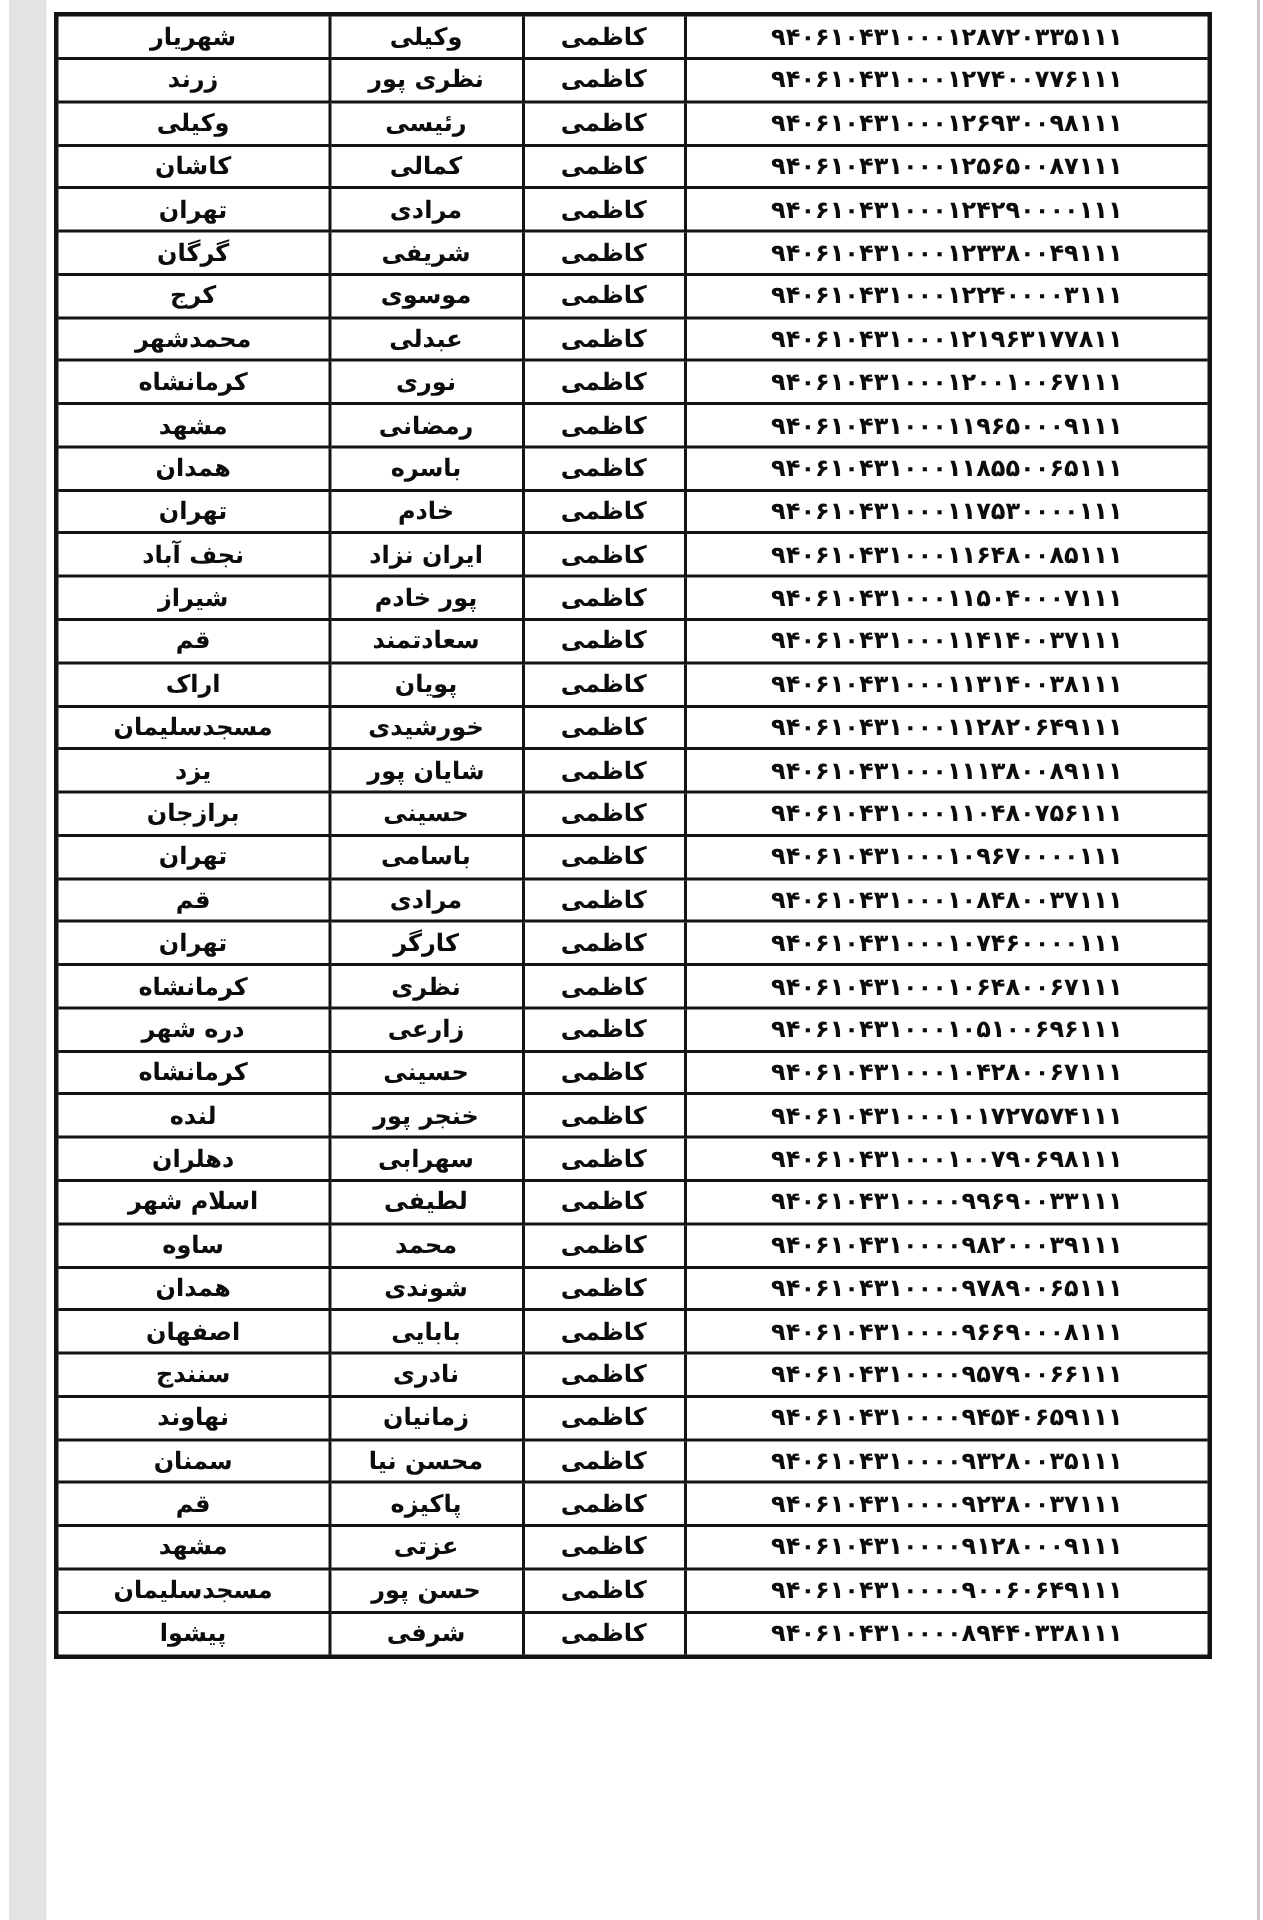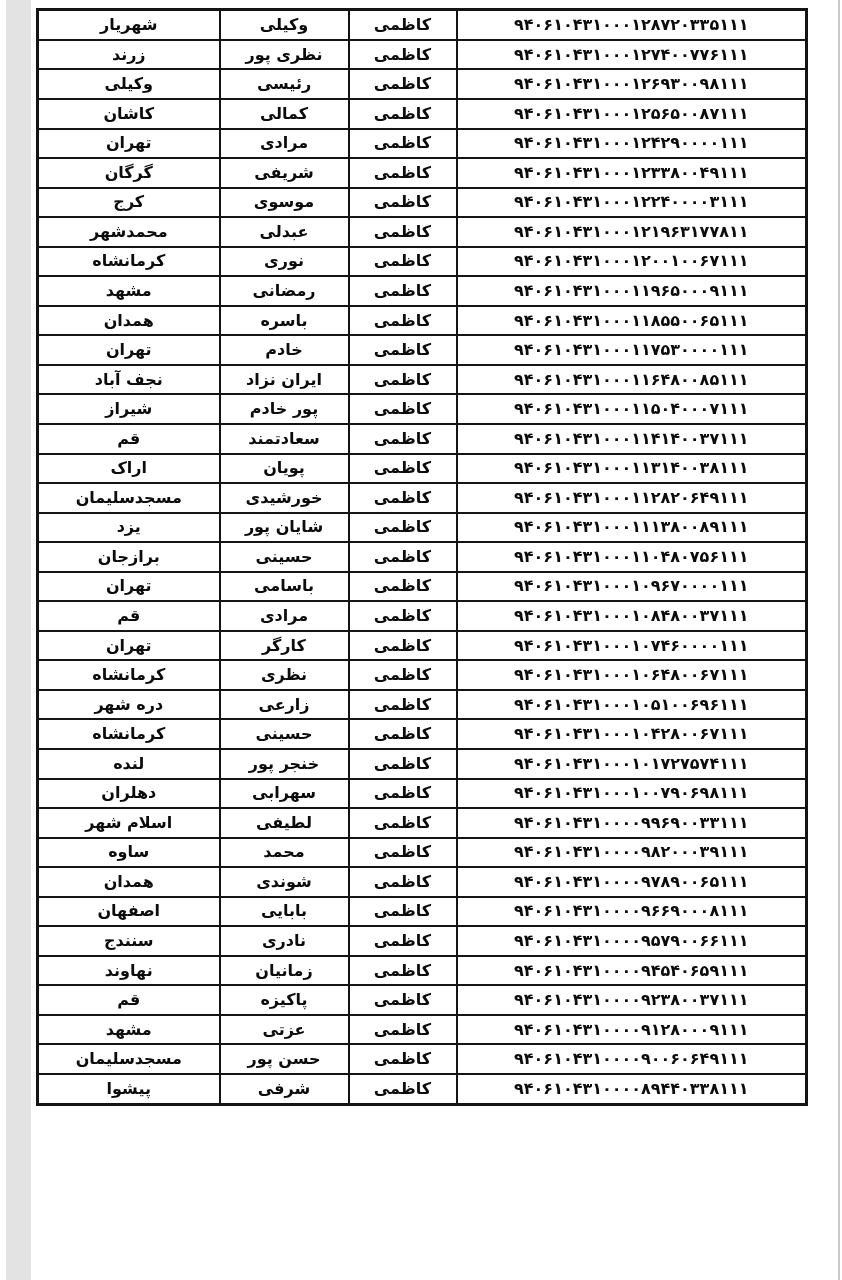--- a/index.html
+++ b/index.html
@@ -262,20 +262,26 @@
           <td>کاظمی</td>
           <td class="code">۹۴۰۶۱۰۴۳۱۰۰۰۰۹۵۷۹۰۰۶۶۱۱۱</td>
         </tr>
         <tr>
           <td>نهاوند</td>
           <td>زمانیان</td>
           <td>کاظمی</td>
           <td class="code">۹۴۰۶۱۰۴۳۱۰۰۰۰۹۴۵۴۰۶۵۹۱۱۱</td>
         </tr>
         <tr>
+          <td>سمنان</td>
+          <td>محسن نیا</td>
+          <td>کاظمی</td>
+          <td class="code">۹۴۰۶۱۰۴۳۱۰۰۰۰۹۳۲۸۰۰۳۵۱۱۱</td>
+        </tr>
+        <tr>
           <td>قم</td>
           <td>پاکیزه</td>
           <td>کاظمی</td>
           <td class="code">۹۴۰۶۱۰۴۳۱۰۰۰۰۹۲۳۸۰۰۳۷۱۱۱</td>
         </tr>
         <tr>
           <td>مشهد</td>
           <td>عزتی</td>
           <td>کاظمی</td>
           <td class="code">۹۴۰۶۱۰۴۳۱۰۰۰۰۹۱۲۸۰۰۰۹۱۱۱</td>

